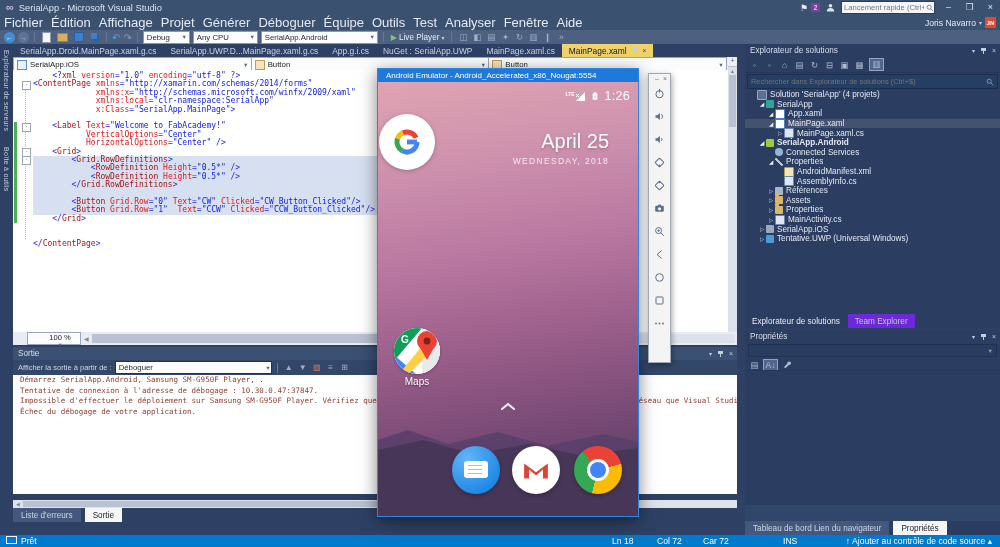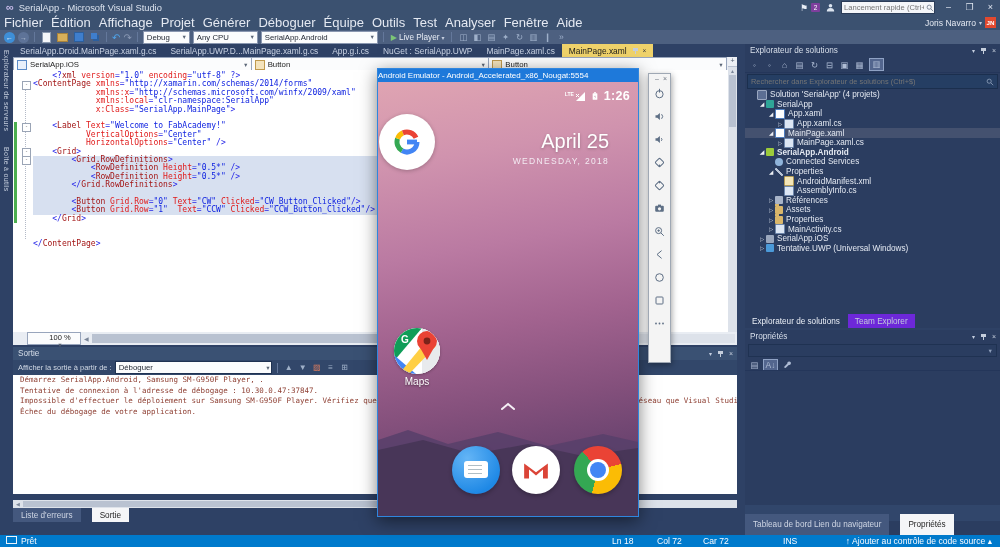--- a/index.html
+++ b/index.html
@@ -93,21 +93,21 @@
   .panel-btns{margin-left:auto;display:flex;align-items:center;gap:5px;padding-right:4px;color:#C5CEDC;font-size:7px;}
   .out-toolbar{height:15px;background:#32476A;display:flex;align-items:center;font-size:7.5px;color:#D0D8E4;padding-left:5px;gap:3px;}
   .out-combo{width:152px;height:11px;background:#FBFCFD;border:1px solid #1F3252;color:#1F2530;font-size:7.8px;display:flex;align-items:center;padding-left:3px;}
   .oti{color:#9FB0C8;font-size:8px;width:12px;text-align:center;}
   .oti.red{color:#D97B5E;}
   .out-body{position:absolute;left:0;top:28px;right:0;bottom:28px;background:#fff;overflow:hidden;}
   .out-line{font:7.5px/10.6px "DejaVu Sans Mono",monospace;color:#8F4034;white-space:pre;padding-left:7px;}
   .out-hscroll{position:absolute;left:0;bottom:14px;right:0;height:8px;background:#DDE2EA;display:flex;align-items:center;}
   .out-hscroll .harr{font-size:5px;}
   .bottom-tabs{position:absolute;left:0;bottom:0;height:14px;display:flex;font-size:8.2px;}
-  .btab{padding:0 8px;display:flex;align-items:center;background:#44587E;color:#CFD6E4;margin-right:11px;}
+  .btab{padding:0 8px;display:flex;align-items:center;background:#44587E;color:#CFD6E4;margin-right:4px;}
   .btab.active{background:#F5F6F8;color:#1E1E1E;}
 
   
   .statusbar{left:0;top:535px;width:1000px;height:12px;background:var(--accent,#007ACC);font-size:8.6px;color:#FAFCFF;}
   .sb{position:absolute;top:0;line-height:12px;}
   .sb-ico{width:9px;height:6px;border:1px solid #EAF4FC;display:inline-block;margin-right:4px;}
 
   
   .rpanel{background:#2B3D60;}
   .ptitle{height:13px;display:flex;align-items:center;font-size:8.2px;color:#D8DFEA;padding-left:5px;}
@@ -140,29 +140,29 @@
   .se-tabs{position:absolute;left:0;bottom:0;height:14px;display:flex;font-size:8.2px;width:100%;background:#2B3D60;}
   .setab{padding:0 7px;display:flex;align-items:center;color:#E8EDF5;}
   .setab.inactive{background:#6d28d9;color:#C2CBDC;margin-left:1px;}
 
   .props{left:745px;top:330px;width:255px;height:205px;}
   .pr-combo{height:11px;margin:1px 3px;background:#2A3D60;border:1px solid #1F3252;display:flex;align-items:center;}
   .pr-combo .ca{margin-left:auto;color:#8FA0BC;font-size:5.5px;padding-right:3px;}
   .pr-toolbar{height:14px;display:flex;align-items:center;gap:3px;padding-left:4px;}
   .pr-body{position:absolute;left:0;top:40px;right:0;bottom:30px;background:#2B3D60;border-top:1px solid #24365A;}
   .pr-desc{position:absolute;left:0;bottom:14px;width:100%;height:16px;background:#31466B;}
-  .pr-tabs{position:absolute;left:0;bottom:0;height:21px;display:flex;font-size:8.2px;width:100%;}
+  .pr-tabs{position:absolute;left:0;bottom:0;height:14px;display:flex;font-size:8.2px;width:100%;}
 
   
   .emwin{left:377px;top:68px;width:260px;height:447px;border:1px solid #2F86DE;box-shadow:0 4px 16px rgba(0,0,0,.5);z-index:40;background:#000;}
-  .em-title{height:13px;background:var(--emblue,#1E79DA);color:#fff;font-size:8px;display:flex;align-items:center;padding-left:0;white-space:nowrap;}
+  .em-title{height:13px;background:var(--emblue,#1E79DA);color:#fff;font-size:8px;display:flex;align-items:center;padding-left:8px;white-space:nowrap;}
   .em-body{position:absolute;left:0;top:13px;right:0;bottom:0;overflow:hidden;
     background:linear-gradient(170deg,#DFA4B2 0%,#D093AE 18%,#BA7AA2 38%,#A2638F 55%,#84507C 72%,#64406C 88%,#553A63 100%);}
   .em-status{position:absolute;right:8px;top:7px;display:flex;align-items:flex-end;gap:5px;color:#fff;}
-  .em-time{font-size:12.5px;font-weight:bold;letter-spacing:0.3px;}
+  .em-time{font-size:12.5px;font-weight:normal;letter-spacing:0.3px;}
   .lte{font-size:5px;font-weight:bold;margin-bottom:6px;margin-right:-4px;}
   .gpill{position:absolute;left:1px;top:32px;width:56px;height:56px;background:#fff;border-radius:50%;box-shadow:0 1px 4px rgba(0,0,0,.25);display:flex;align-items:center;justify-content:center;}
   .em-date{position:absolute;right:29px;top:48px;text-align:right;color:#fff;}
   .em-date .ap{font-size:20px;font-weight:normal;text-shadow:0 1px 3px rgba(0,0,0,.25);}
   .em-date .wd{font-size:8.5px;letter-spacing:1.3px;color:#F3EAF2;margin-top:3px;}
   .maps{position:absolute;left:16px;top:246px;width:46px;height:46px;border-radius:50%;overflow:hidden;background:#fff;box-shadow:0 1px 3px rgba(0,0,0,.3);}
   .maps-label{position:absolute;left:0px;top:294px;width:78px;text-align:center;color:#fff;font-size:10px;text-shadow:0 1px 2px rgba(0,0,0,.5);}
   .chev{position:absolute;left:122px;top:320px;}
   .mountains{position:absolute;left:0;bottom:0;width:100%;height:110px;}
   .dock-ic{position:absolute;top:364px;width:48px;height:48px;border-radius:50%;box-shadow:0 2px 4px rgba(0,0,0,.25);}
@@ -464,25 +464,20 @@
         <div class="trow" style="padding-left: 13px;">
           <span class="arr open">◢</span>
           <span class="ti ti-proj-shared"></span>
           <span>SerialApp</span>
         </div>
         <div class="trow" style="padding-left: 22px;">
           <span class="arr open">◢</span>
           <span class="ti ti-xaml"></span>
           <span>App.xaml</span>
         </div>
-        <div class="trow" style="padding-left: 31px;">
-          <span class="arr">▷</span>
-          <span class="ti ti-cs"></span>
-          <span>App.xaml.cs</span>
-        </div>
         <div class="trow selrow" style="padding-left: 22px;">
           <span class="arr open">◢</span>
           <span class="ti ti-xaml"></span>
           <span>MainPage.xaml</span>
         </div>
         <div class="trow" style="padding-left: 31px;">
           <span class="arr">▷</span>
           <span class="ti ti-cs"></span>
           <span>MainPage.xaml.cs</span>
         </div>

